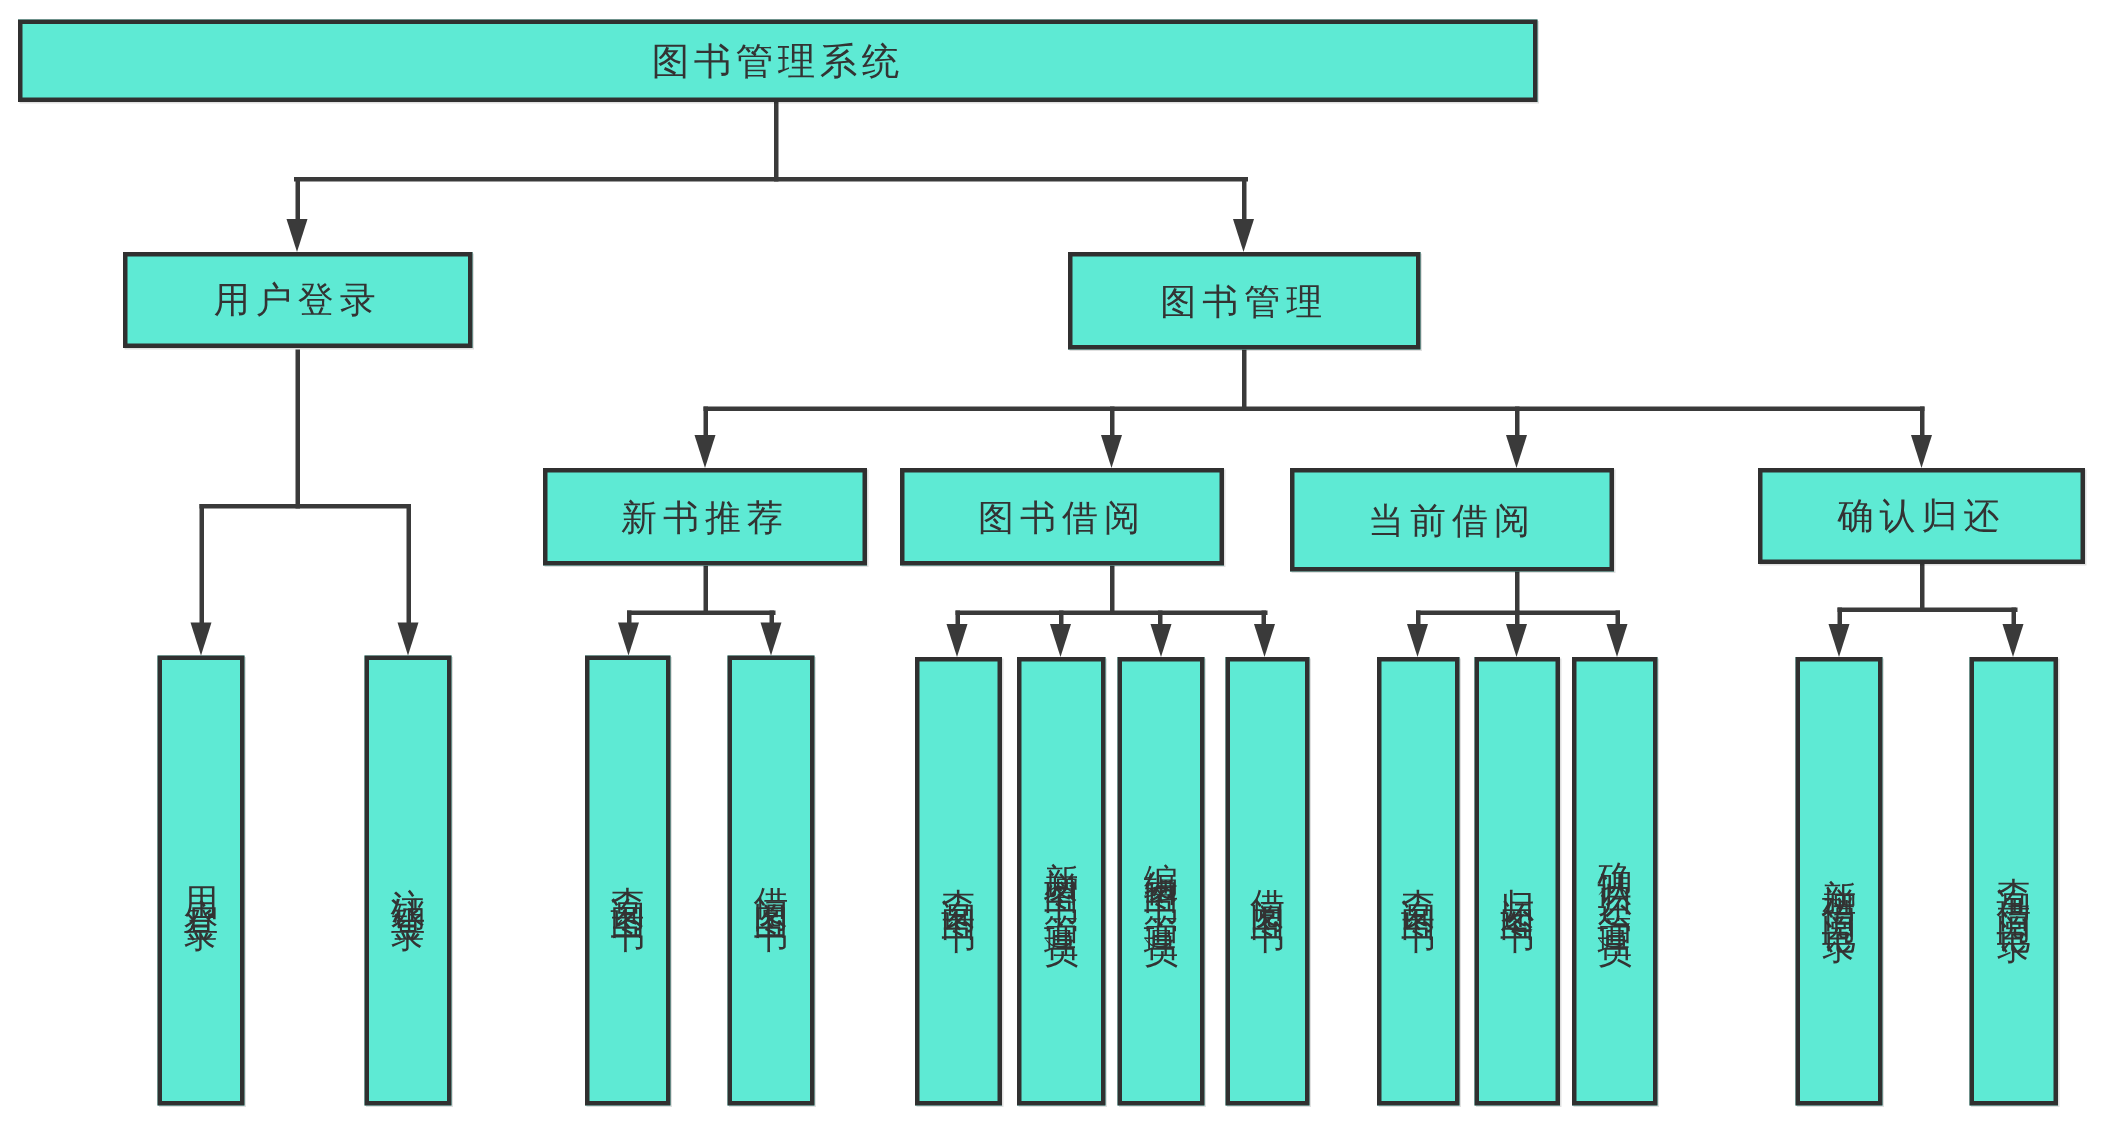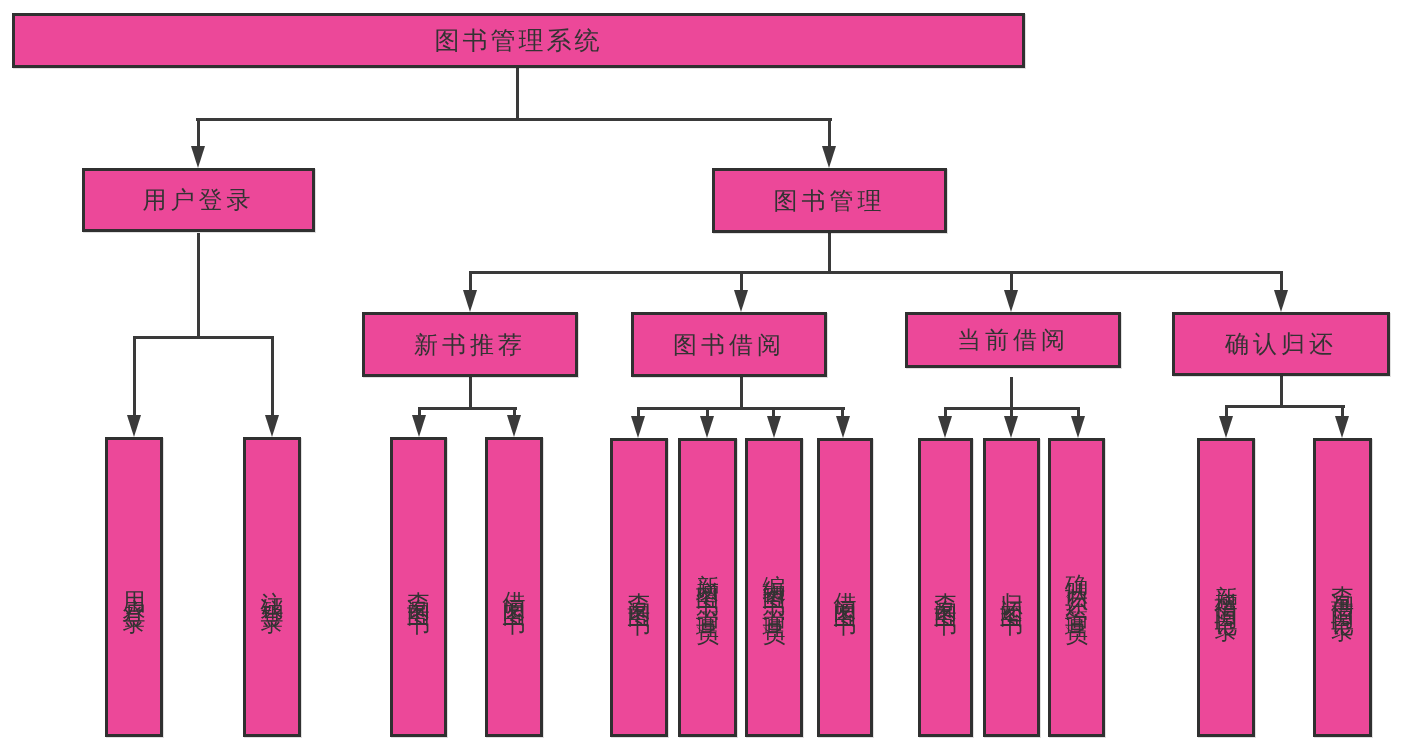--- a/index.html
+++ b/index.html
@@ -14,21 +14,21 @@
   #canvas{
     position:relative;
     width:1405px;height:747px;
     background:var(--bg);
     overflow:hidden;
   }
   .node{
     position:absolute;
     box-sizing:border-box;
     border:3px solid var(--border);
-    background:#ec4899;
+    background:#5eead4;
     display:flex;
     align-items:center;
     justify-content:center;
     box-shadow:1px 1px 0 rgba(0,0,0,0.12);
   }
   .node.h span{
     font-size:24px;
     letter-spacing:4px;
     white-space:nowrap;
   }
@@ -137,24 +137,24 @@
   <div class="node h" style="left:82px;top:168px;width:233px;height:64px">
     <span>用户登录</span>
   </div>
   <div class="node h" style="left:712px;top:168px;width:235px;height:65px">
     <span>图书管理</span>
   </div>
 
   <div class="node h" style="left:362px;top:312px;width:216px;height:65px">
     <span>新书推荐</span>
   </div>
-  <div class="node h" style="left:631px;top:312px;width:196px;height:65px">
+  <div class="node h" style="left:600px;top:312px;width:216px;height:65px">
     <span>图书借阅</span>
   </div>
-  <div class="node h" style="left:905px;top:312px;width:216px;height:56px">
+  <div class="node h" style="left:860px;top:312px;width:216px;height:69px">
     <span>当前借阅</span>
   </div>
   <div class="node h" style="left:1172px;top:312px;width:218px;height:64px">
     <span>确认归还</span>
   </div>
 
   <div class="node v" style="left:105px;top:437px;width:58px;height:300px">
     <span>用户登录</span>
   </div>
   <div class="node v" style="left:243px;top:437px;width:58px;height:300px">

